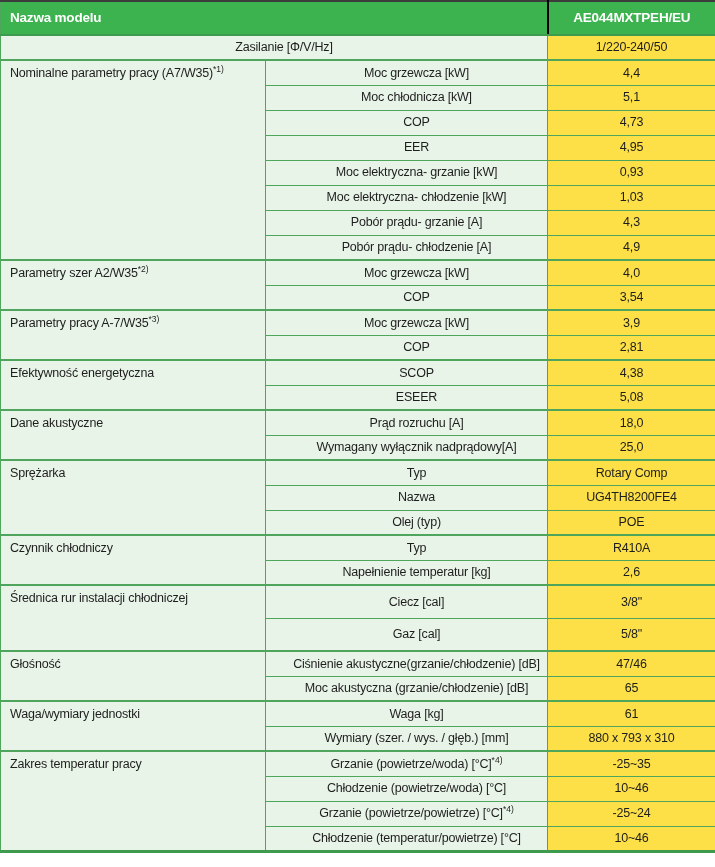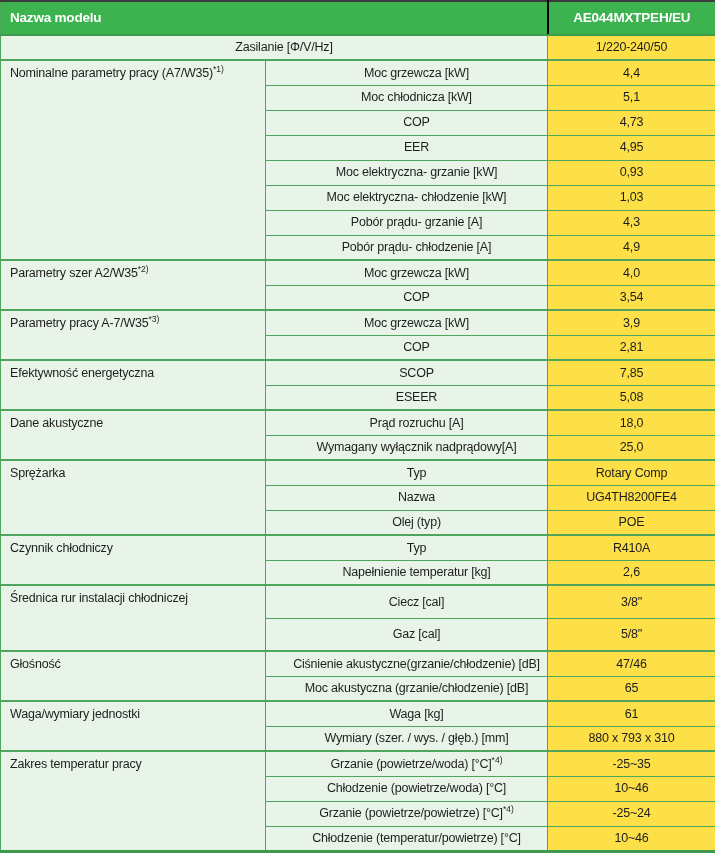--- a/index.html
+++ b/index.html
@@ -144,21 +144,21 @@
           <td class="param"><span>Moc grzewcza [kW]</span></td>
           <td class="val">3,9</td>
         </tr>
         <tr class="group-inner">
           <td class="param"><span>COP</span></td>
           <td class="val">2,81</td>
         </tr>
         <tr class="group-start">
           <td class="cat" rowspan="2"><span>Efektywność energetyczna</span></td>
           <td class="param"><span>SCOP</span></td>
-          <td class="val">7,85</td>
+          <td class="val">4,38</td>
         </tr>
         <tr class="group-inner">
           <td class="param"><span>ESEER</span></td>
           <td class="val">5,08</td>
         </tr>
         <tr class="group-start">
           <td class="cat" rowspan="2"><span>Dane akustyczne</span></td>
           <td class="param"><span>Prąd rozruchu [A]</span></td>
           <td class="val">18,0</td>
         </tr>

